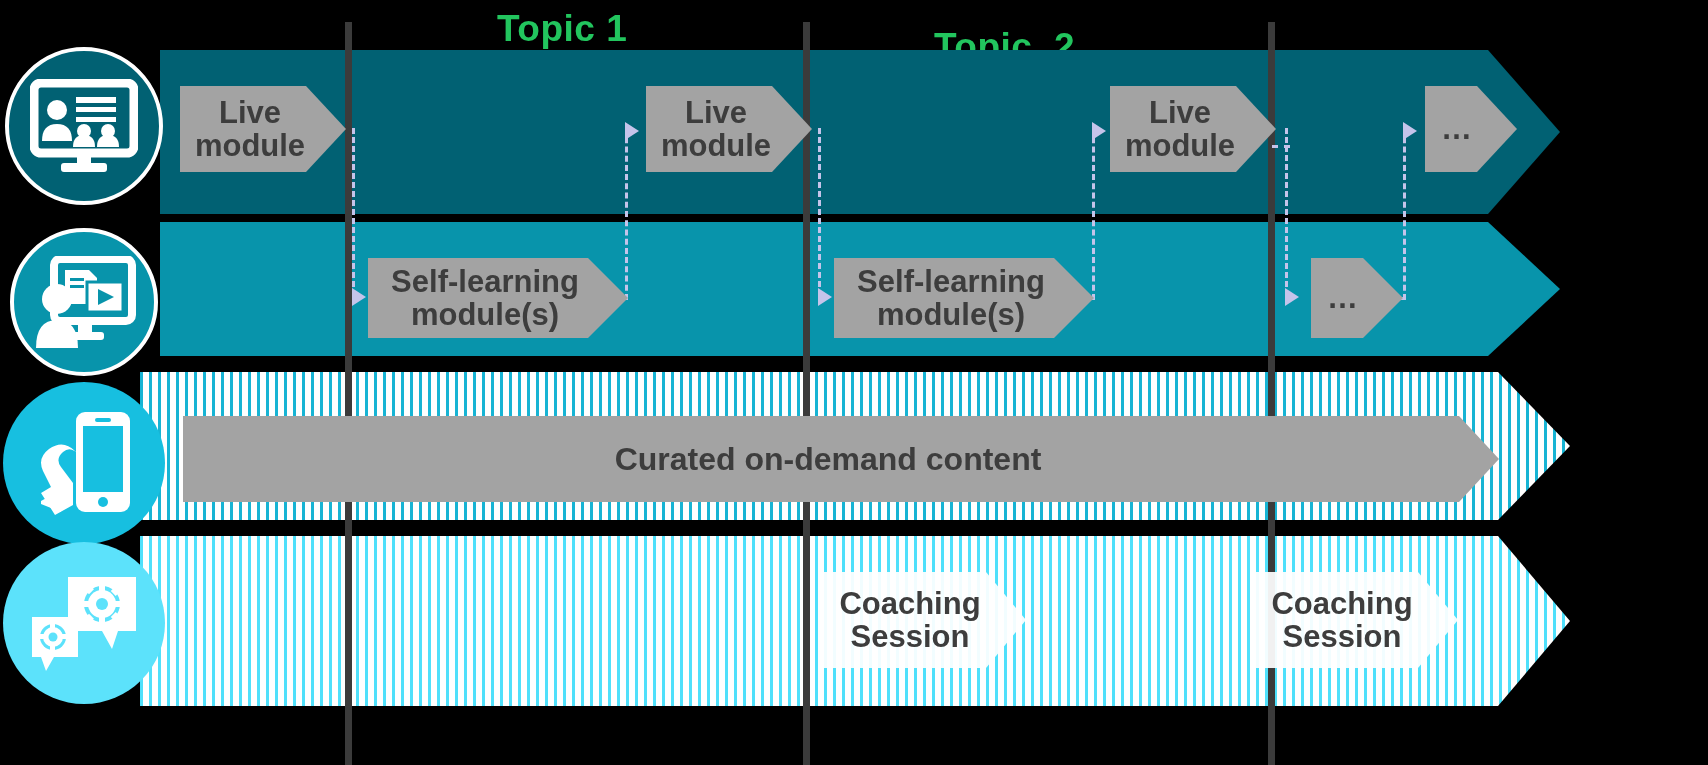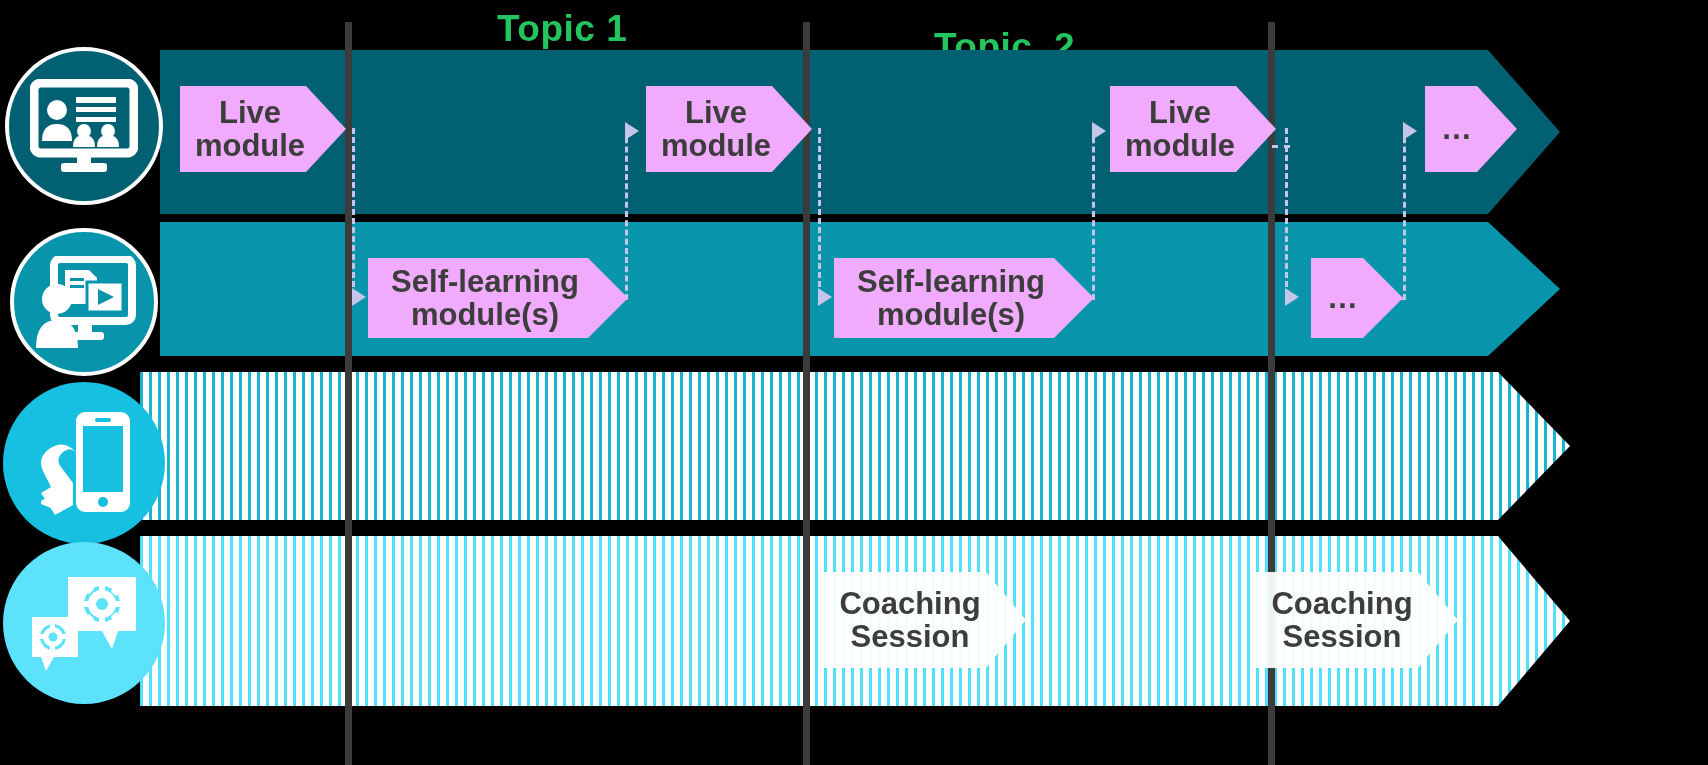--- a/index.html
+++ b/index.html
@@ -36,21 +36,21 @@
   .badge.b2{background:#0894ab;border:4px solid #ffffff;}
   .badge.b3{background:#17bfe0;}
   .badge.b4{background:#5ce2fb;}
   .badge svg{display:block;}
 
   
   .chev{position:absolute;display:flex;align-items:center;justify-content:center;
         text-align:center;color:#3d3d3d;font-weight:700;line-height:1.08;
         -webkit-clip-path:polygon(0 0, calc(100% - 40px) 0, 100% 50%, calc(100% - 40px) 100%, 0 100%);
         clip-path:polygon(0 0, calc(100% - 40px) 0, 100% 50%, calc(100% - 40px) 100%, 0 100%);}
-  .chev.white{background:#f0abfc;}
+  .chev.white{background:#a3a3a3;}
   .chev.ghost{background:rgba(255,255,255,.93);}
   .chev span{display:block;padding-right:26px;white-space:pre-line;}
 
   
   .dash-v{position:absolute;border-left:3px dashed #c5c4ea;}
   .dash-h{position:absolute;border-top:3px dashed #c5c4ea;}
   .arrow-r{position:absolute;width:0;height:0;
            border-top:9px solid transparent;border-bottom:9px solid transparent;
            border-left:14px solid #c5c4ea;}
 
@@ -127,20 +127,23 @@
 module(s)</span>
   </div>
   <div class="chev white" style="left:834px;top:258px;width:260px;height:80px;font-size:31px;">
     <span>Self-learning
 module(s)</span>
   </div>
   <div class="chev white dots" style="left:1311px;top:258px;width:92px;height:80px;font-size:31px;">
     <span>…</span>
   </div>
 
+  <div class="chev white" style="left:183px;top:416px;width:1316px;height:86px;font-size:32px;">
+    <span>Curated on-demand content</span>
+  </div>
 
   <div class="chev ghost" style="left:820px;top:572px;width:206px;height:96px;font-size:31px;">
     <span>Coaching
 Session</span>
   </div>
   <div class="chev ghost" style="left:1252px;top:572px;width:206px;height:96px;font-size:31px;">
     <span>Coaching
 Session</span>
   </div>
 

